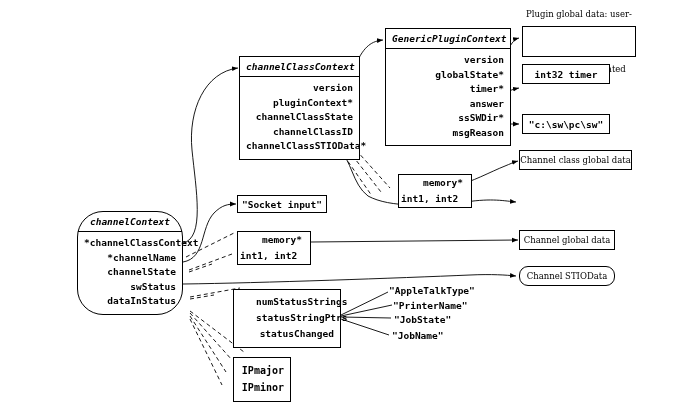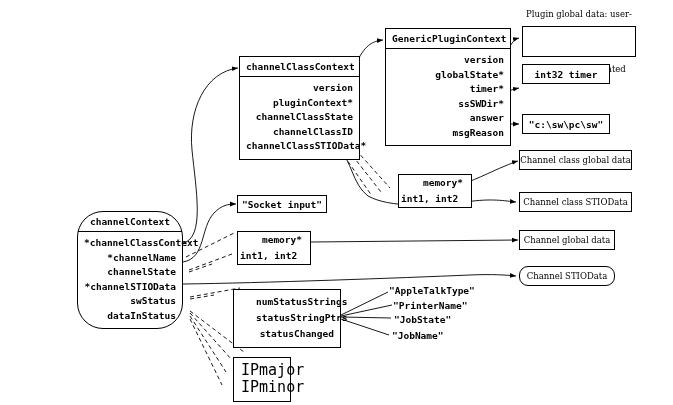--- a/index.html
+++ b/index.html
@@ -23,20 +23,21 @@
   .mono { font-family:"DejaVu Sans Mono", monospace; }
 
   
   .struct .title {
     text-align:center;
     font-weight:bold;
     font-size:9.5px;
     padding:4px 6px 4px 6px;
     border-bottom:1px solid #000;
     white-space:nowrap;
+    font-style:italic;
   }
   .struct .fields { padding:4px 6px 5px 6px; }
   .struct .fields div {
     text-align:right;
     font-weight:bold;
     font-size:9.5px;
     line-height:14.5px;
     white-space:nowrap;
   }
 
@@ -50,21 +51,21 @@
   .plain div { white-space:nowrap; }
 
   .note { font-family:"DejaVu Serif", serif; font-size:8.5px; line-height:11px; }
   .codebox { font-family:"DejaVu Sans Mono", monospace; font-size:9.5px; font-weight:bold; }
 
   .memory .fields div { font-weight:bold; font-size:9.5px; line-height:16px; }
   .memory .m1 { text-align:right; padding-right:8px; }
   .memory .m2 { text-align:left; padding-left:2px; }
 
   .status div { font-weight:bold; font-size:9.5px; line-height:16px; text-align:right; }
-  .ipbox div { font-weight:normal; font-size:15px; line-height:17px; text-align:center; }
+  .ipbox div { font-weight:bold; font-size:10px; line-height:17px; text-align:right; }
 
   .freelabel {
     position:absolute;
     font-family:"DejaVu Sans Mono", monospace;
     font-weight:bold;
     font-size:9.5px;
     white-space:nowrap;
     z-index:2;
   }
 </style>
@@ -127,21 +128,20 @@
       <path d="M190,319 L222,385"></path>
     </g>
   </svg>
 
   <div class="box struct mono" style="left:77px; top:211px; width:106px;border-radius:26px;">
     <div class="title">channelContext</div>
     <div class="fields">
       <div>*channelClassContext</div>
       <div>*channelName</div>
       <div>channelState</div>
-      <div>*channelSTIOData</div>
       <div>swStatus</div>
       <div>dataInStatus</div>
     </div>
   </div>
 
   <div class="box struct mono" style="left:239px; top:56px; width:121px;">
     <div class="title">channelClassContext</div>
     <div class="fields">
       <div>version</div>
       <div>pluginContext*</div>
@@ -150,22 +150,22 @@
       <div>channelClassSTIOData*</div>
     </div>
   </div>
 
   <div class="box struct mono" style="left:385px; top:28px; width:126px;">
     <div class="title">GenericPluginContext</div>
     <div class="fields">
       <div>version</div>
       <div>globalState*</div>
       <div>timer*</div>
+      <div>answer</div>
       <div>ssSWDir*</div>
-      <div>answer</div>
       <div>msgReason</div>
     </div>
   </div>
 
   <div class="box plain codebox" style="left:237px; top:195px; width:90px; height:18px;">
     <div>"Socket input"</div>
   </div>
 
   <div class="box memory mono" style="left:237px; top:231px; width:74px;">
     <div class="fields">
@@ -202,23 +202,20 @@
   </div>
 
   <div class="box plain codebox" style="left:522px; top:114px; width:88px; height:20px;">
     <div>"c:\sw\pc\sw"</div>
   </div>
 
   <div class="box plain note" style="left:519px; top:150px; width:113px; height:20px;">
     <div>Channel class global data</div>
   </div>
 
-  <div class="box plain note" style="left:519px; top:192px; width:113px; height:20px;">
-    <div>Channel class STIOData</div>
-  </div>
 
   <div class="box plain note" style="left:519px; top:230px; width:96px; height:20px;">
     <div>Channel global data</div>
   </div>
 
   <div class="box plain note" style="left:519px; top:266px; width:96px; height:20px;border-radius:9px;">
     <div>Channel STIOData</div>
   </div>
 
   <div class="freelabel" style="left:389px; top:285px;">"AppleTalkType"</div>

